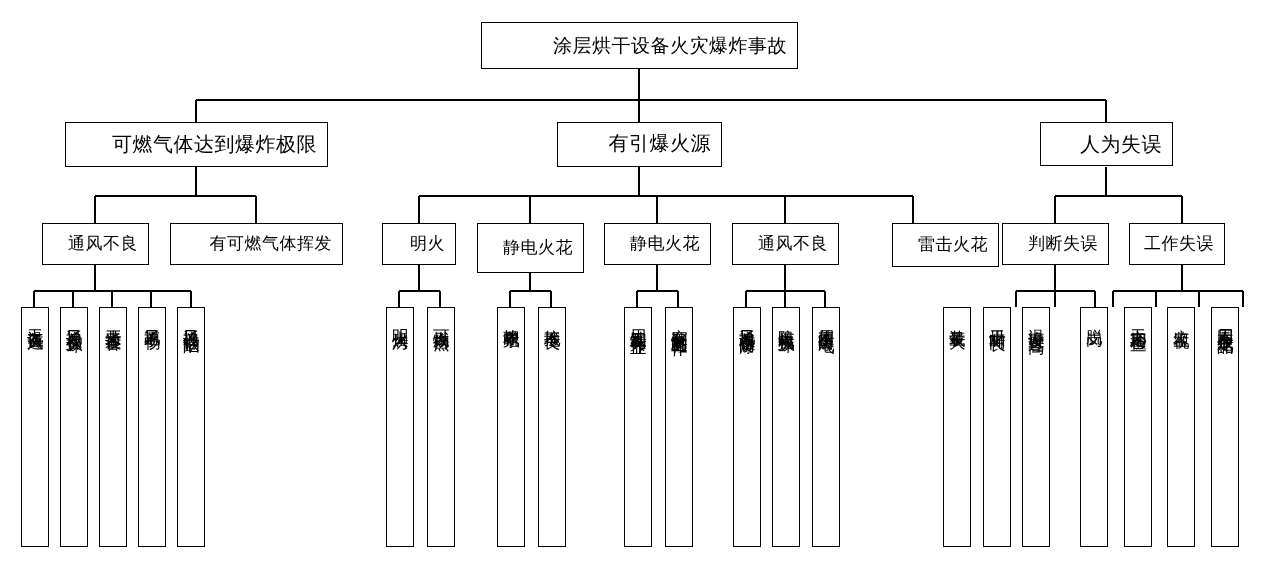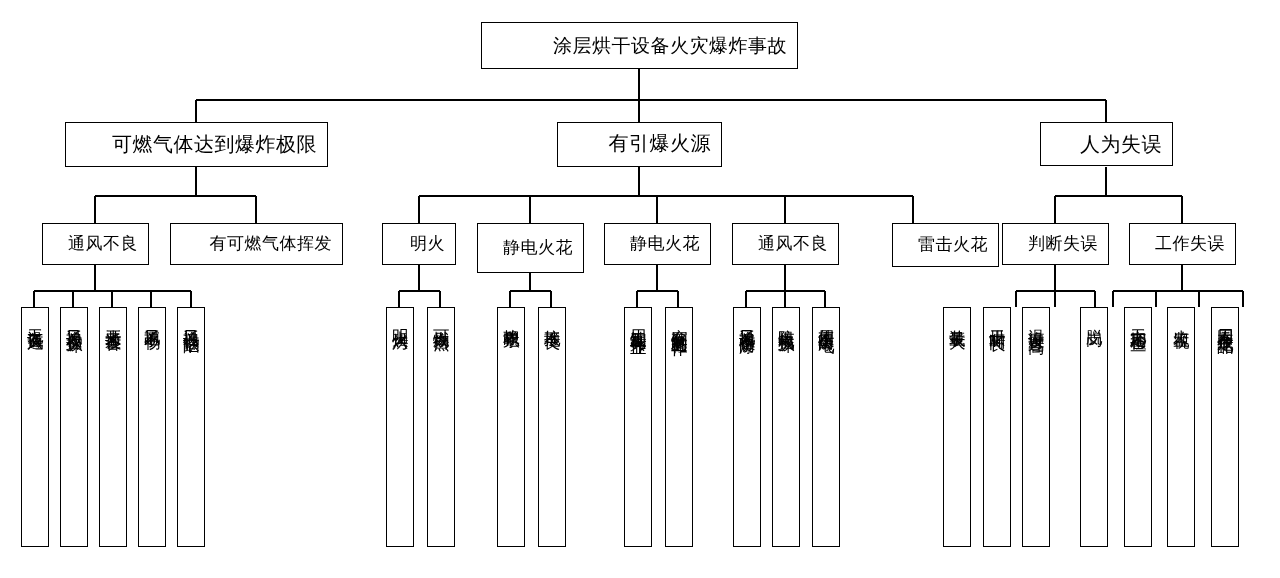--- a/index.html
+++ b/index.html
@@ -170,21 +170,21 @@
   </div>
   <div class="node h-node lvl3" style="left:732px; top:223px; width:107px; height:42px;">
     <span>通风不良</span>
   </div>
   <div class="node h-node lvl3" style="left:860px; top:223px; width:107px; height:44px;margin-left:32px;">
     <span>雷击火花</span>
   </div>
   <div class="node h-node lvl3" style="left:1002px; top:223px; width:107px; height:42px;">
     <span>判断失误</span>
   </div>
-  <div class="node h-node lvl3" style="left:1129px; top:223px; width:107px; height:42px;">
+  <div class="node h-node lvl3" style="left:1129px; top:223px; width:96px; height:42px;">
     <span>工作失误</span>
   </div>
 
   <div class="node v-node" style="left:21px; top:307px; width:28px; height:240px;">
     <span>无设备通风</span>
   </div>
   <div class="node v-node" style="left:60px; top:307px; width:28px; height:240px;">
     <span>通风设备损坏</span>
   </div>
   <div class="node v-node" style="left:99px; top:307px; width:28px; height:240px;">

